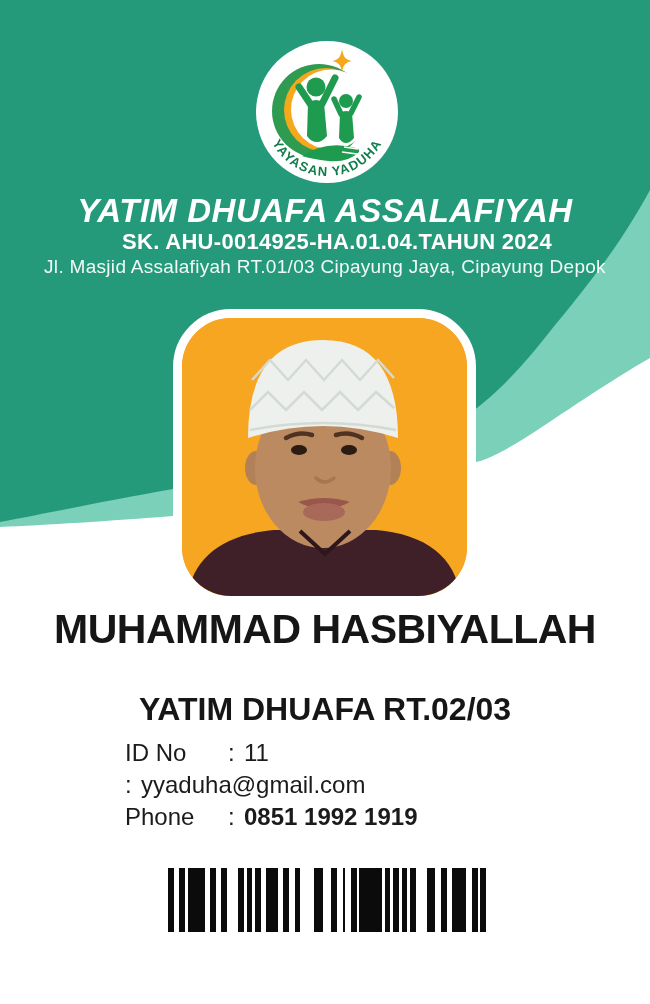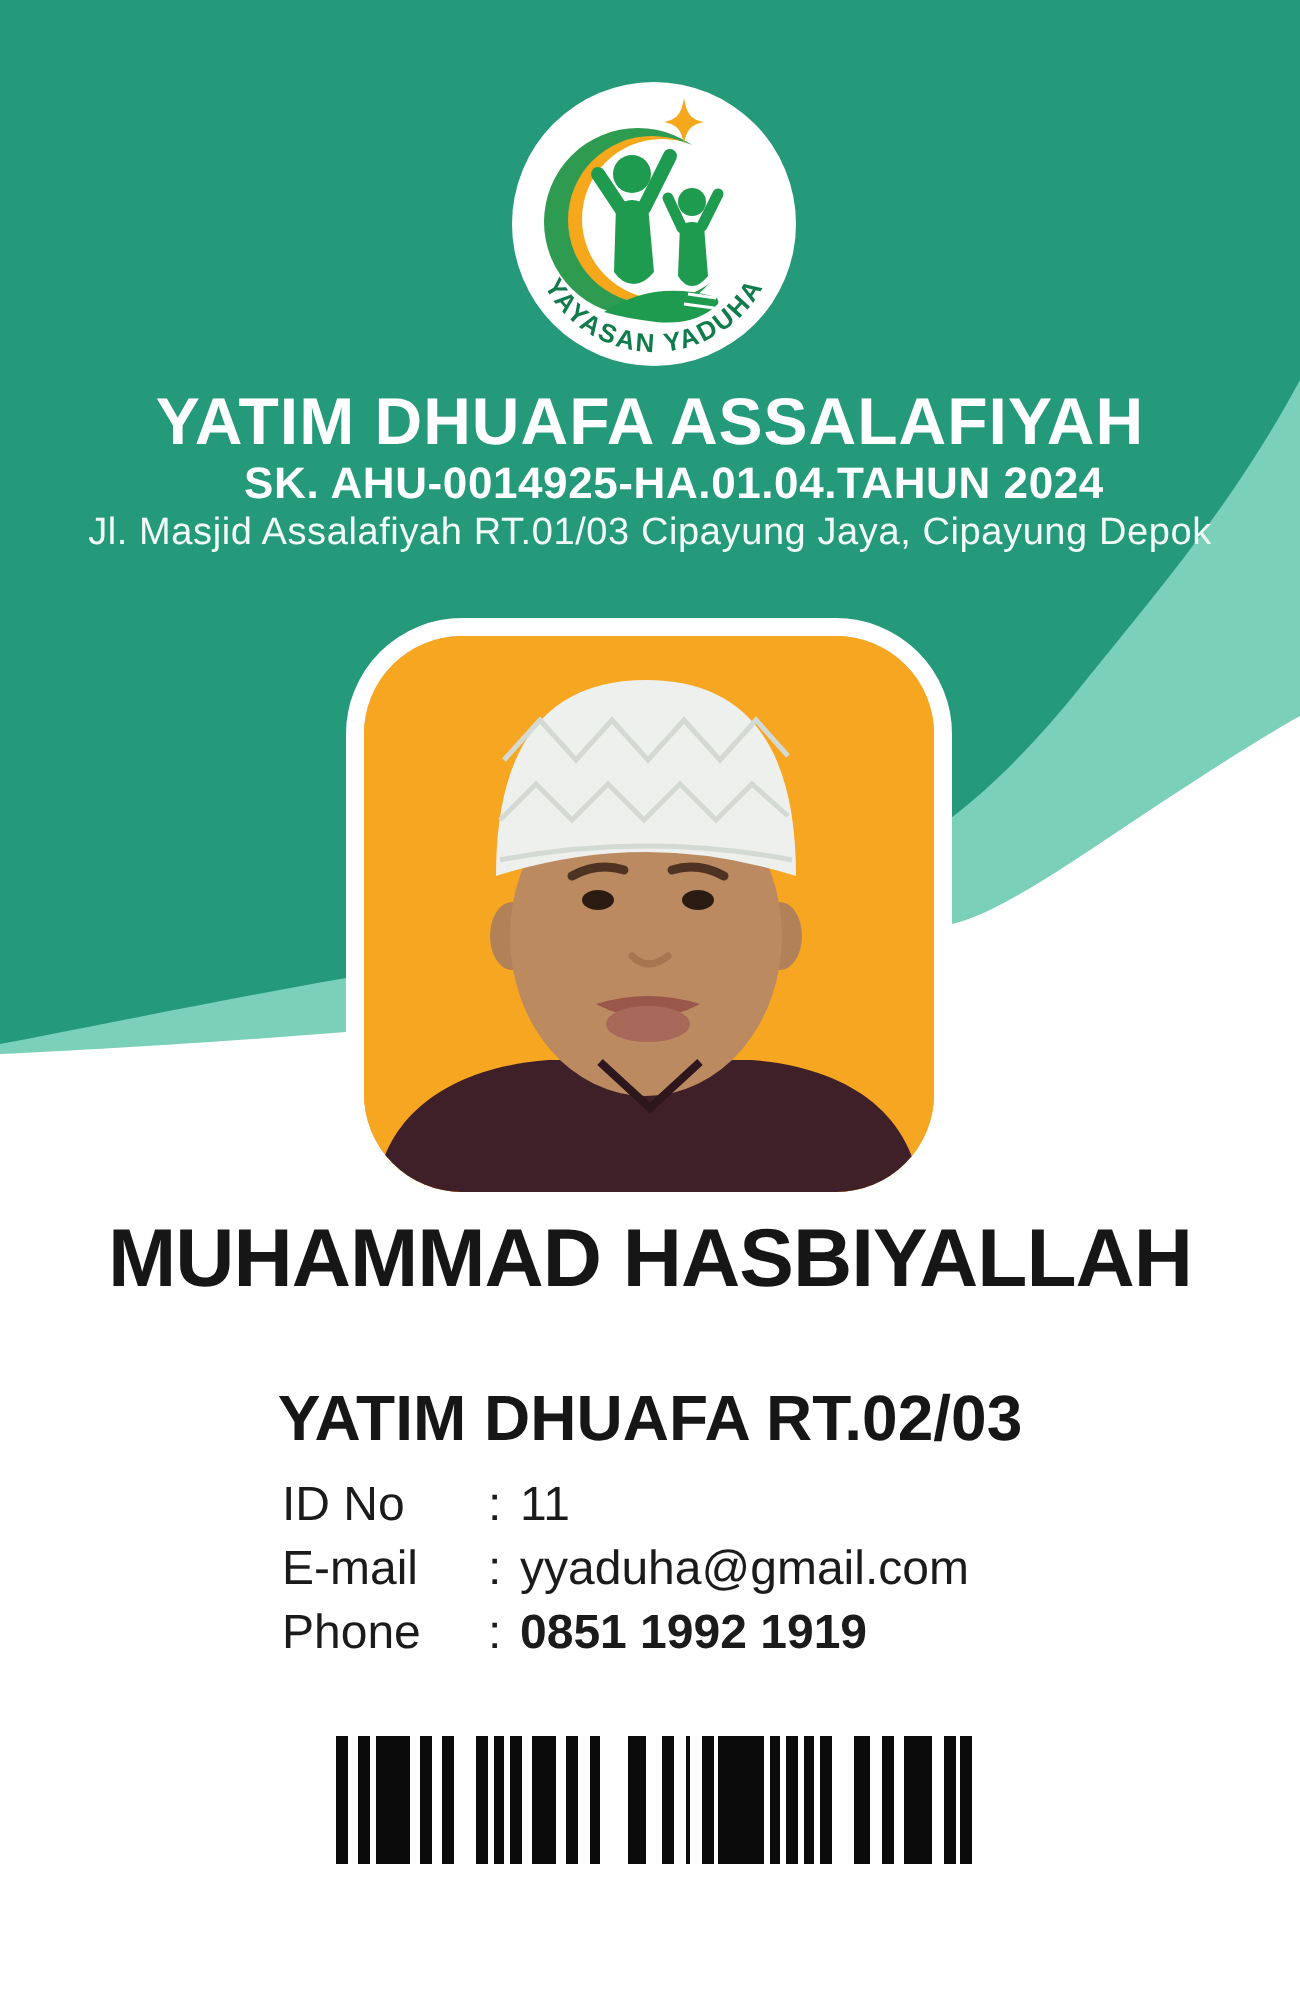--- a/index.html
+++ b/index.html
@@ -5,36 +5,36 @@
   html,body{margin:0;padding:0;background:#e8e8e8;}
   .card{
     position:relative;width:650px;height:1004px;background:#ffffff;
     overflow:hidden;font-family:"Liberation Sans",sans-serif;margin:0 auto;
   }
   .bg-svg{position:absolute;left:0;top:0;width:650px;height:560px;display:block;}
   
   .logo{position:absolute;left:256px;top:41px;width:142px;height:142px;}
   
   .hdr{position:absolute;left:0;width:650px;text-align:center;color:#ffffff;}
-  .hdr-title{top:192px;font-size:33px;font-weight:700;letter-spacing:.5px;}
+  .hdr-title{top:192px;font-size:33px;font-weight:700;letter-spacing:.5px;font-style:italic;}
   .hdr-sk{top:229px;font-size:22px;font-weight:700;letter-spacing:.3px;padding-left:12px;}
   .hdr-addr{top:256px;font-size:19px;font-weight:400;letter-spacing:.3px;color:#f2faf7;}
   
   .photo{
     position:absolute;left:173px;top:309px;width:285px;height:278px;
     background:#F7A621;border:9px solid #ffffff;border-radius:58px;overflow:hidden;
   }
   .photo svg{display:block;}
   
   .txt{position:absolute;left:0;width:650px;text-align:center;color:#161616;}
   .name{top:606px;font-size:41px;font-weight:700;letter-spacing:-.5px;}
   .dob{top:652px;font-size:30px;font-weight:400;letter-spacing:.5px;}
   .category{top:691px;font-size:32px;font-weight:700;}
   
-  .details{position:absolute;left:125px;top:737px;font-size:24px;color:#1b1b1b;margin-left:16px;}
+  .details{position:absolute;left:125px;top:737px;font-size:24px;color:#1b1b1b;}
   .drow{display:flex;height:32px;line-height:32px;}
   .dlbl{width:103px;}
   .dsep{width:16px;}
   .dval{}
   .dval.bold{font-weight:700;}
   
   .barcode{position:absolute;left:168px;top:868px;width:319px;height:64px;
     display:flex;flex-direction:row;background:#ffffff;}
   .bar-black{height:100%;background:#0b0b0b;flex:0 0 auto;}
   .bar-white{height:100%;background:#ffffff;flex:0 0 auto;}
@@ -130,21 +130,20 @@
   <div class="txt name">MUHAMMAD HASBIYALLAH</div>
   <div class="txt category">YATIM DHUAFA RT.02/03</div>
 
   <div class="details">
     <div class="drow">
       <span class="dlbl">ID No</span>
       <span class="dsep">:</span>
       <span class="dval">11</span>
     </div>
     <div class="drow">
-      <span class="dlbl">E-mail</span>
       <span class="dsep">:</span>
       <span class="dval">yyaduha@gmail.com</span>
     </div>
     <div class="drow">
       <span class="dlbl">Phone</span>
       <span class="dsep">:</span>
       <span class="dval bold">0851 1992 1919</span>
     </div>
   </div>
 

